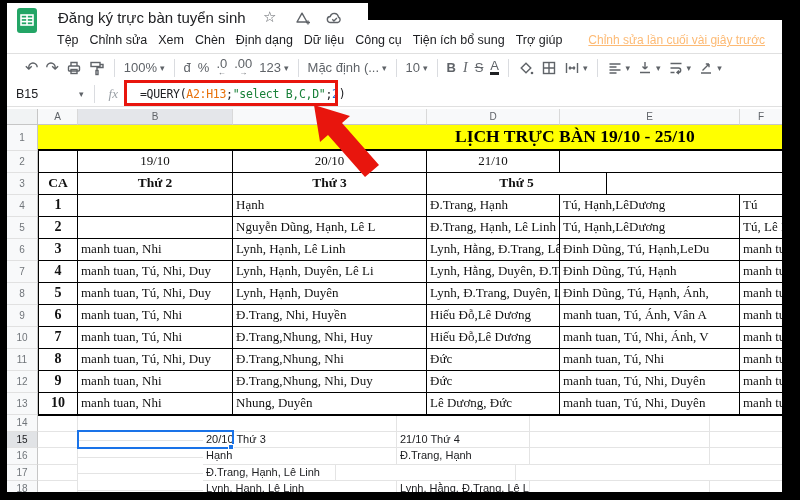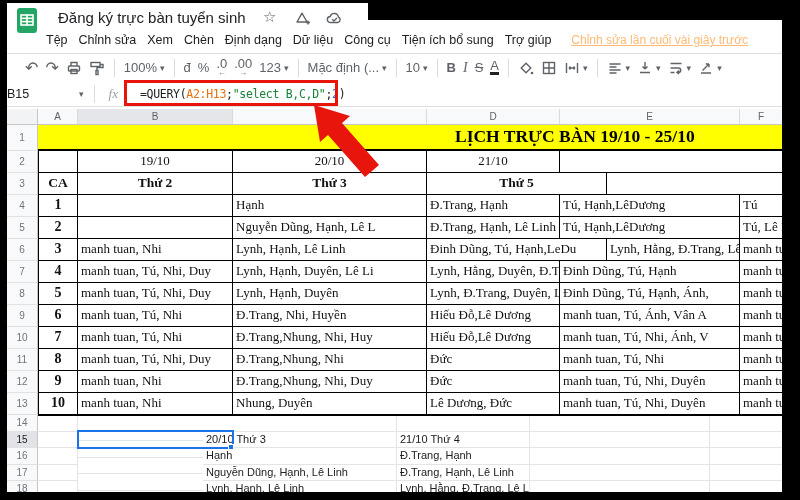--- a/index.html
+++ b/index.html
@@ -14,21 +14,21 @@
 
   
   .logo { position:absolute; left:14px; top:7px; }
   .doc-title { position:absolute; left:58px; top:9px; font-size:15px; color:#202124; }
   .tstar { position:absolute; left:263px; top:8px; font-size:15px; color:#5f6368; }
   .ticon { position:absolute; top:11px; }
   .t-shield { left:295px; }
   .t-cloud { left:326px; }
 
   
-  .menubar { position:absolute; left:46px; top:33px; display:flex; align-items:center; gap:6px; font-size:12.5px; color:#202124; white-space:nowrap; }
+  .menubar { position:absolute; left:57px; top:33px; display:flex; align-items:center; gap:12px; font-size:12.5px; color:#202124; white-space:nowrap; }
   .mi { cursor:default; }
   .last-edit { margin-left:14px; color:#fdba74; text-decoration:underline; font-size:12px; }
 
   
   .toolbar { position:absolute; left:7px; top:53px; width:776px; height:28px; border-top:1px solid #e0e0e0;
              display:flex; align-items:center; gap:7px; padding-left:18px; color:#444; font-size:13px; }
   .tb { display:flex; align-items:center; color:#5f6368; white-space:nowrap; }
   .tb .glyph { font-size:16px; line-height:16px; color:#5f6368; }
   .sep { width:1px; height:18px; background:#dadce0; margin:0 2px; }
   .caret { font-size:9px; color:#5f6368; margin-left:3px; }
@@ -36,21 +36,21 @@
   .tb-italic { font-style:italic; font-family:"Liberation Serif", serif; font-size:14px; }
   .tb-strike { text-decoration:line-through; }
   .tb-color { border-bottom:3px solid #202124; line-height:12px; font-size:13px; }
   .stack { display:flex; flex-direction:column; align-items:center; line-height:9px; }
   .stack .tiny { font-size:8px; }
   svg.ic { stroke:#5f6368; fill:none; stroke-width:1.4; }
 
   
   .fbar { position:absolute; left:7px; top:81px; width:776px; height:26px; border-bottom:1px solid #e0e0e0;
           display:flex; align-items:center; font-size:12.5px; color:#202124; }
-  .namebox { width:72px; }
+  .namebox { width:72px; padding-left:9px; }
   .nb-caret { font-size:9px; color:#5f6368; margin-right:8px; }
   .fx { font-family:"Liberation Serif", serif; font-style:italic; color:#9aa0a6; font-size:13px; margin:0 14px 0 12px; }
   .formula { font-family:"DejaVu Sans Mono", monospace; font-size:11.5px; letter-spacing:-0.3px; margin-left:8px; white-space:nowrap; }
   .fseg:nth-child(1), .fseg:nth-child(3), .fseg:nth-child(5), .fseg:nth-child(7) { color:#202124; }
   .fseg:nth-child(2) { color:#e8710a; }
   .fseg:nth-child(4) { color:#188038; }
   .fseg:nth-child(6) { color:#1967d2; }
   .red-box { position:absolute; left:124px; top:80px; width:214px; height:26px; border:3px solid #e8150d; z-index:8; }
 
   
@@ -326,22 +326,22 @@
         <div class="cell cC">Nguyễn Dũng, Hạnh, Lê L</div>
         <div class="cell cD">Đ.Trang, Hạnh, Lê Linh</div>
         <div class="cell cE">Tú, Hạnh,LêDương</div>
         <div class="cell cF">Tú, Lê L</div>
       </div>
         <div class="trow">
         <div class="rn">6</div>
         <div class="cell cA">3</div>
         <div class="cell cB">manh tuan, Nhi</div>
         <div class="cell cC">Lynh, Hạnh, Lê Linh</div>
+        <div class="cell cD">Lynh, Hằng, Đ.Trang, Lê</div>
         <div class="cell cE">Đinh Dũng, Tú, Hạnh,LeDu</div>
-        <div class="cell cD">Lynh, Hằng, Đ.Trang, Lê</div>
         <div class="cell cF">manh tua</div>
       </div>
         <div class="trow">
         <div class="rn">7</div>
         <div class="cell cA">4</div>
         <div class="cell cB">manh tuan, Tú, Nhi, Duy</div>
         <div class="cell cC">Lynh, Hạnh, Duyên, Lê Li</div>
         <div class="cell cD">Lynh, Hằng, Duyên, Đ.Tr</div>
         <div class="cell cE">Đinh Dũng, Tú, Hạnh</div>
         <div class="cell cF">manh tua</div>
@@ -430,21 +430,20 @@
       <div class="lcell lB"></div>
       <div class="lcell lC">Hạnh</div>
       <div class="lcell lD">Đ.Trang, Hạnh</div>
       <div class="lcell lE"></div>
       <div class="lcell lF"></div>
     </div>
       <div class="lrow">
       <div class="rn">17</div>
       <div class="lcell lA"></div>
       <div class="lcell lB"></div>
-      <div class="lcell lC">Nguyễn Dũng, Hạnh, Lê Linh</div>
       <div class="lcell lD">Đ.Trang, Hạnh, Lê Linh</div>
       <div class="lcell lE"></div>
       <div class="lcell lF"></div>
     </div>
       <div class="lrow">
       <div class="rn">18</div>
       <div class="lcell lA"></div>
       <div class="lcell lB">manh tuan, Nhi</div>
       <div class="lcell lC">Lynh, Hạnh, Lê Linh</div>
       <div class="lcell lD">Lynh, Hằng, Đ.Trang, Lê Linh</div>

